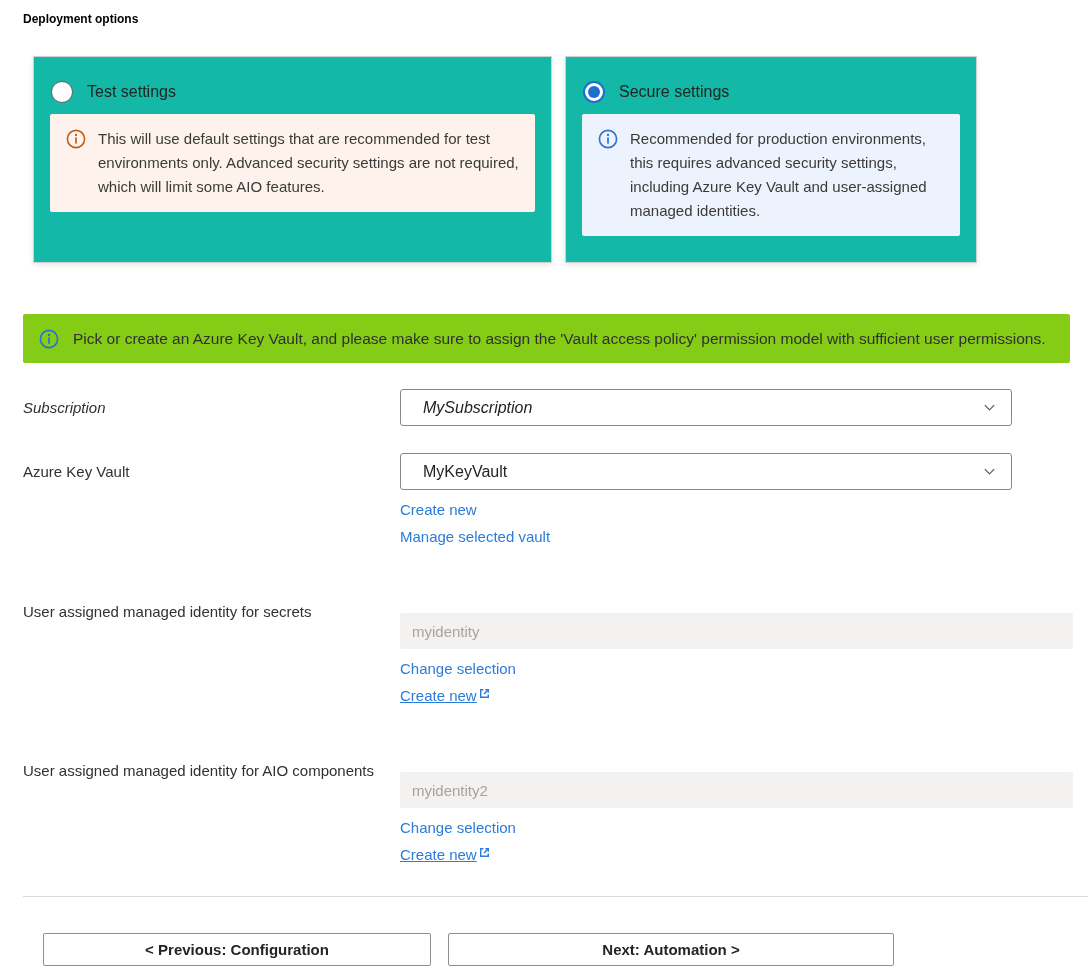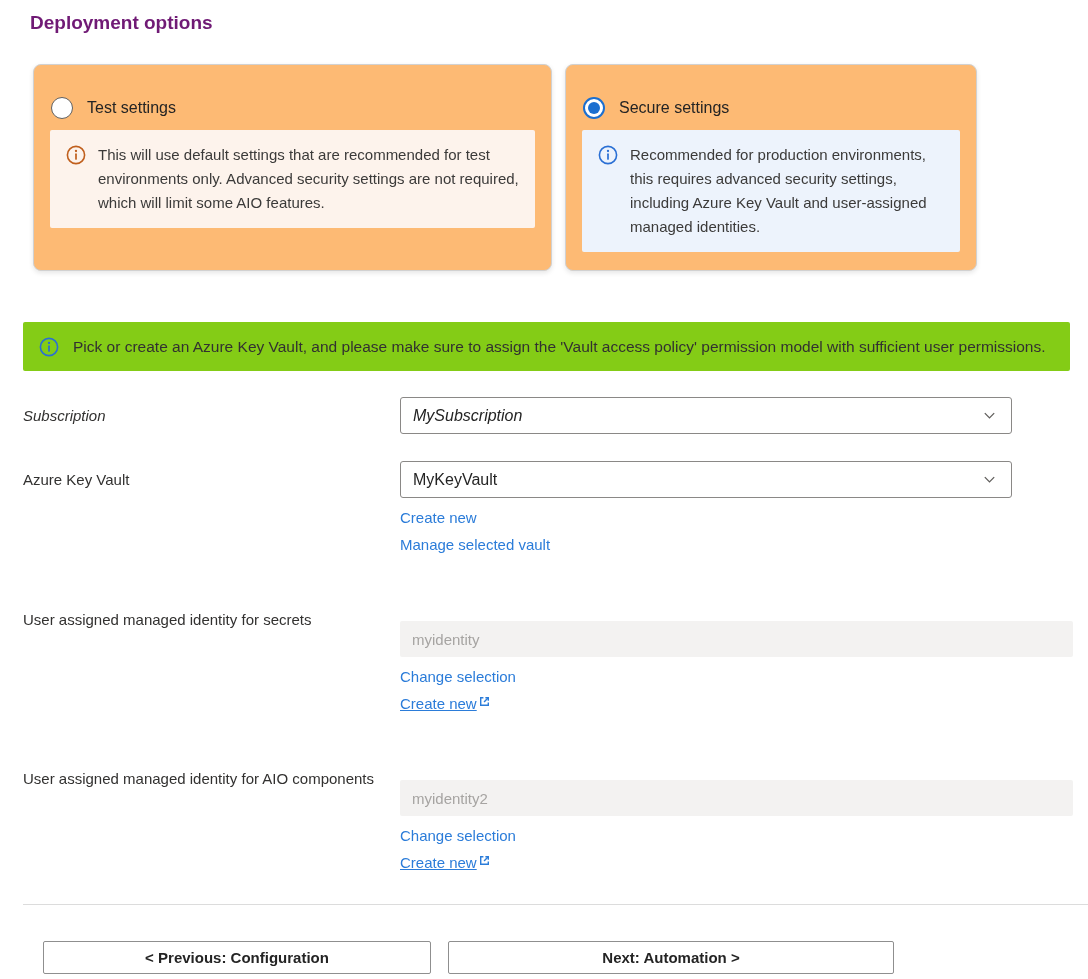--- a/index.html
+++ b/index.html
@@ -1,28 +1,28 @@
 <!DOCTYPE html>
 <html><head>
 <meta charset="utf-8">
 <style>
   * { box-sizing: border-box; margin: 0; padding: 0; }
   html, body { background: #ffffff; width: 1088px; }
   body { font-family: "Liberation Sans", sans-serif; color: #242424; }
 
   .page { position: relative; width: 1088px; height: 979px; overflow: hidden; }
 
-  .page-title { margin: 12px 0 0 30px; font-size: 19px; font-weight: 700; color: #701a75; }
+  .page-title { margin: 12px 0 0 23px; font-size: 12px; font-weight: 700; color: #000000; }
 
   
   .cards { display: flex; gap: 13px; margin: 30px 23px 0 33px; }
   .card {
-    background: #fdba74; border: 1px solid #d1d1d1; border-radius: 8px;
+    background: #14b8a6; border: 1px solid #d1d1d1; border-radius: 0;
     box-shadow: 0 2px 5px rgba(0,0,0,0.10);
-    padding: 32px 16px; height: 207px;
+    padding: 24px 16px; height: 207px;
   }
   .card.test { width: 519px; }
   .card.secure { width: 412px; }
 
   .radio-row { display: flex; align-items: center; gap: 14px; margin-left: 1px; }
   .radio {
     width: 22px; height: 22px; border-radius: 50%;
     border: 1px solid #616161; background: #fff; flex: none; position: relative;
   }
   .radio.checked { border: 2px solid #1b6fd0; }
@@ -51,21 +51,21 @@
   .banner .ib-icon { color: #2a6fd4; margin-top: 3px; }
 
   
   .form { margin: 26px 0 0 23px; }
   .frow { display: flex; align-items: flex-start; }
   .flabel { width: 377px; flex: none; font-size: 15px; line-height: 22px; color: #323130; padding-top: 8px; padding-right: 10px; }
   .dropdown {
     width: 612px; height: 37px; background: #fff;
     border: 1px solid #8a8886; border-radius: 3px;
     display: flex; align-items: center; justify-content: space-between;
-    padding: 0 14px 0 12px; font-size: 16px; color: #242424; cursor: pointer;
+    padding: 0 14px 0 22px; font-size: 16px; color: #242424; cursor: pointer;
   }
   .chevron { width: 15px; height: 15px; color: #605e5c; }
   .gray-input {
     width: 673px; height: 36px; background: #f3f2f1; border-radius: 2px;
     display: flex; align-items: center; padding: 0 12px;
     font-size: 15px; color: #a6a4a2; margin-top: 20px;
   }
   .links { display: flex; flex-direction: column; align-items: flex-start; gap: 10px; margin-top: 11px; font-size: 15px; }
   .link { color: #2b7cd9; cursor: pointer; text-decoration: none; }
   .link.ext { text-decoration: underline; display: inline-flex; align-items: center; gap: 1px; }

